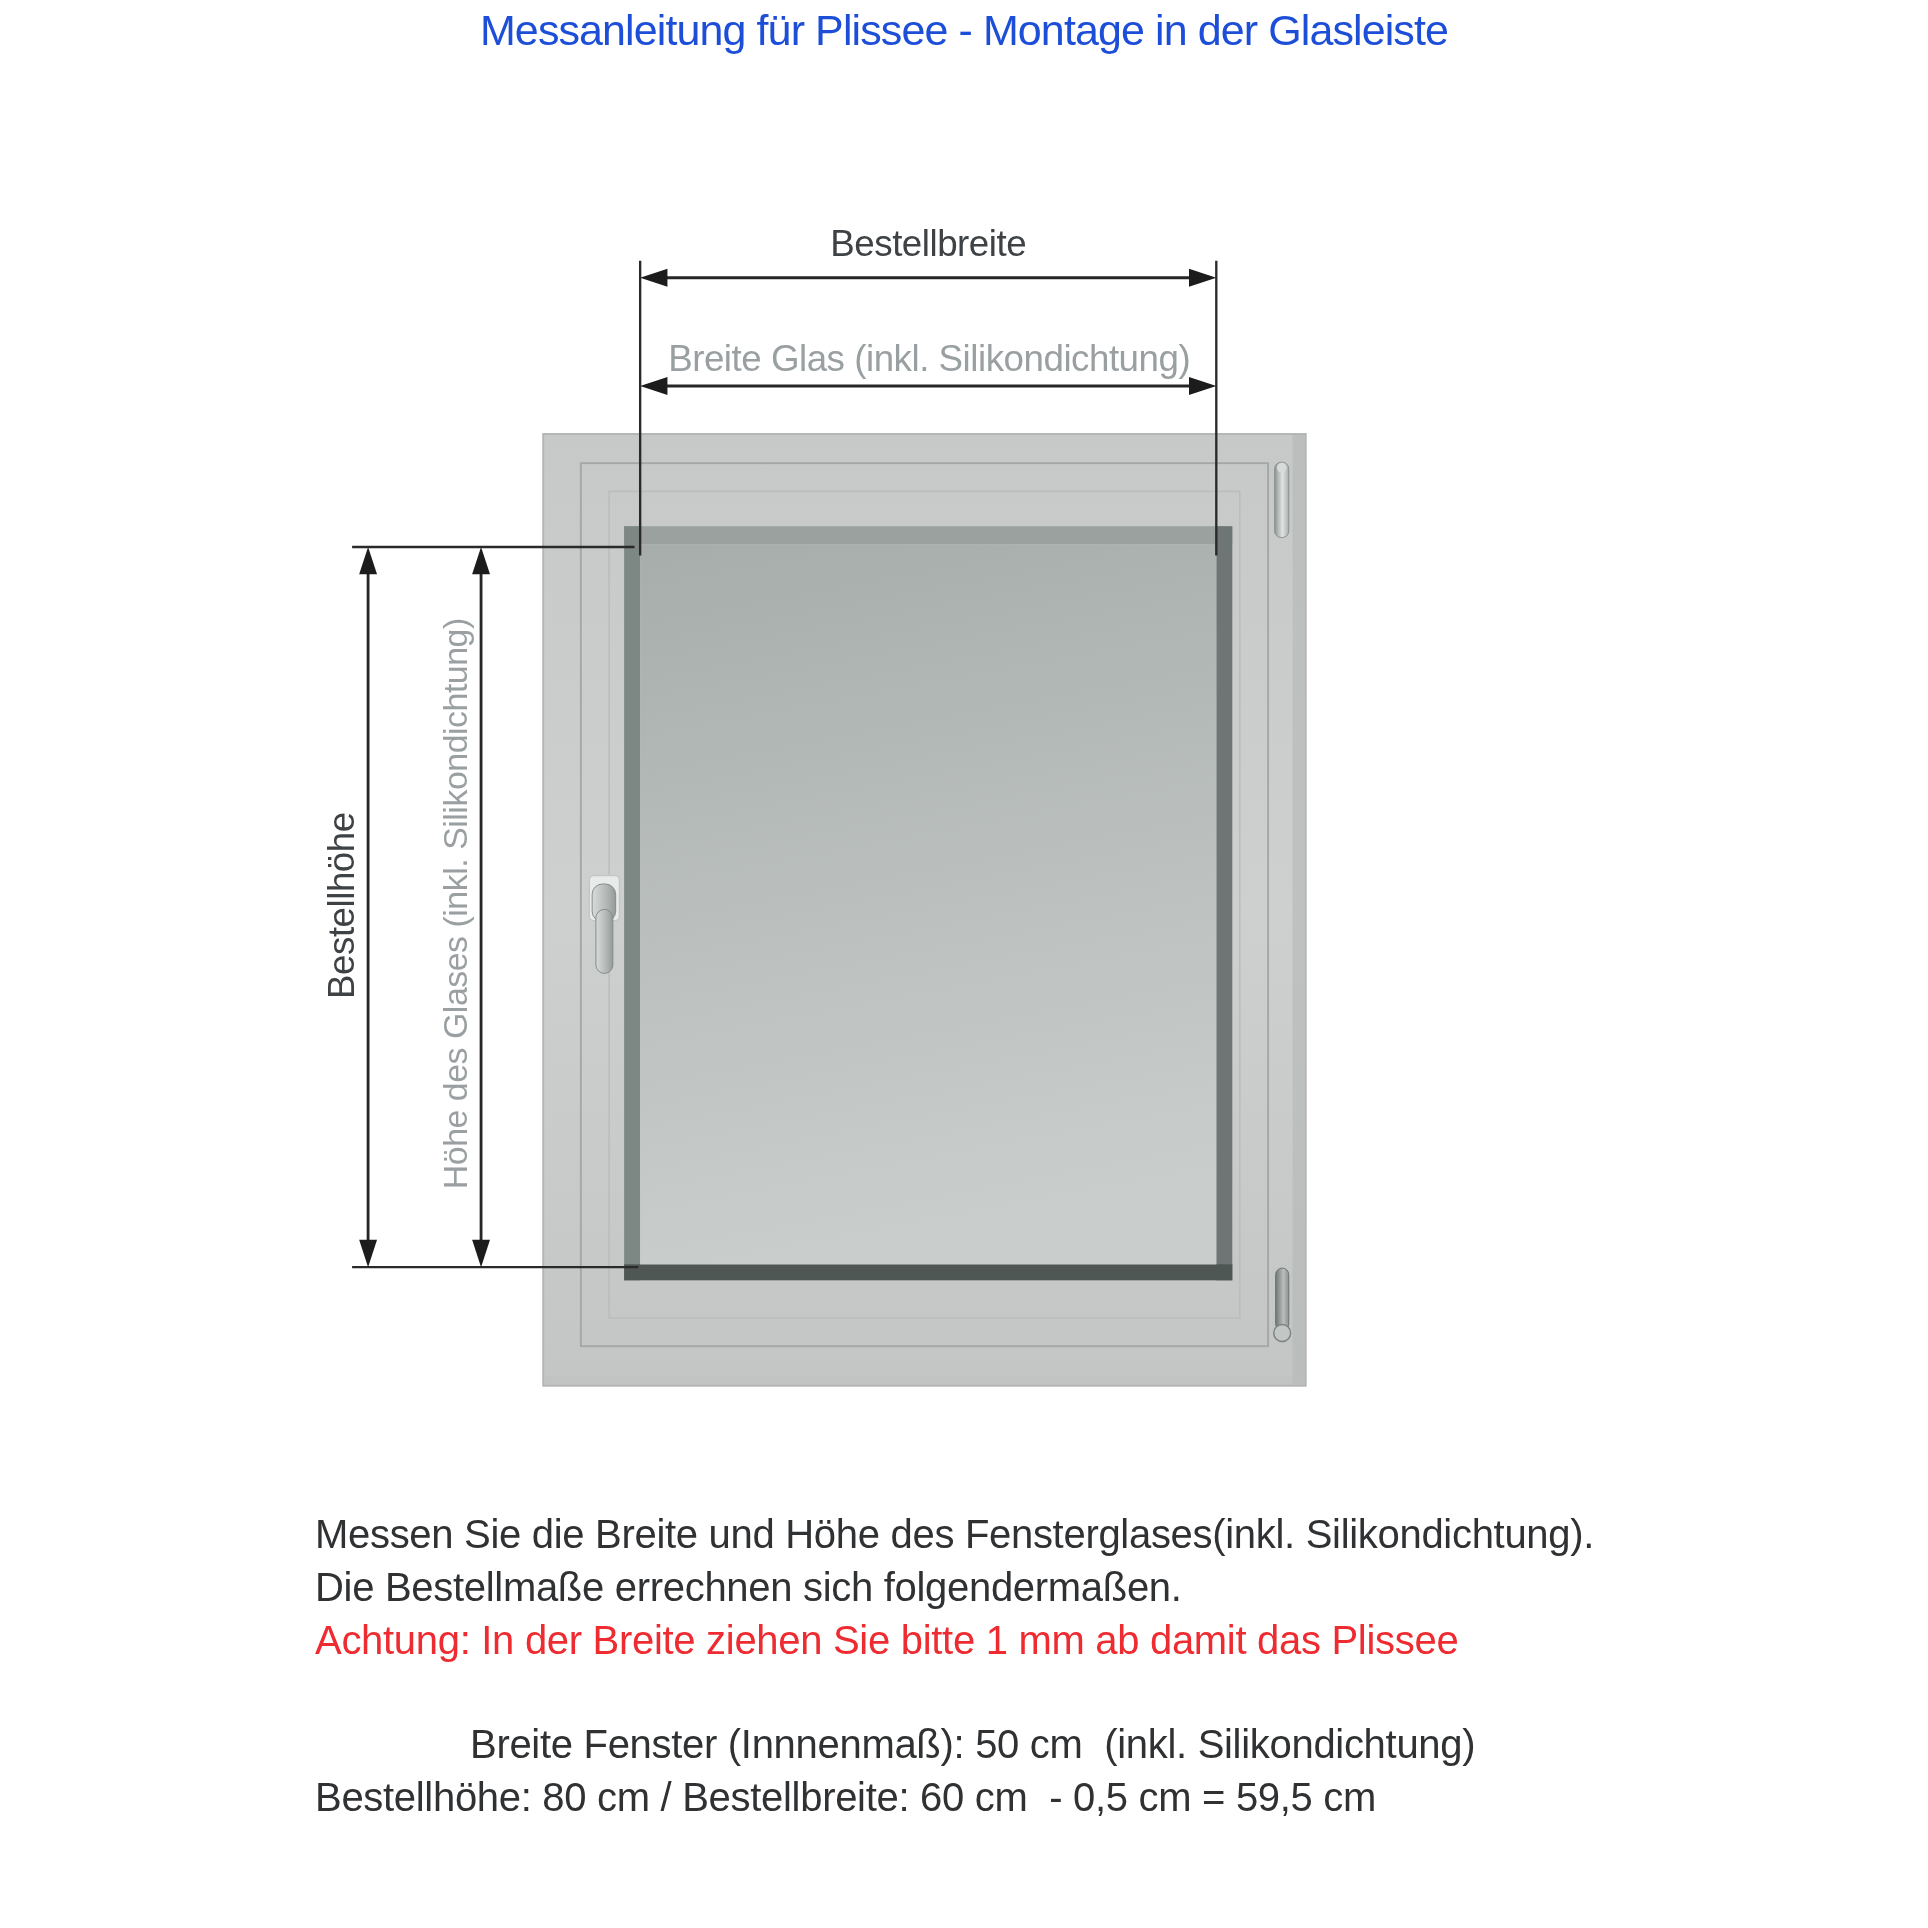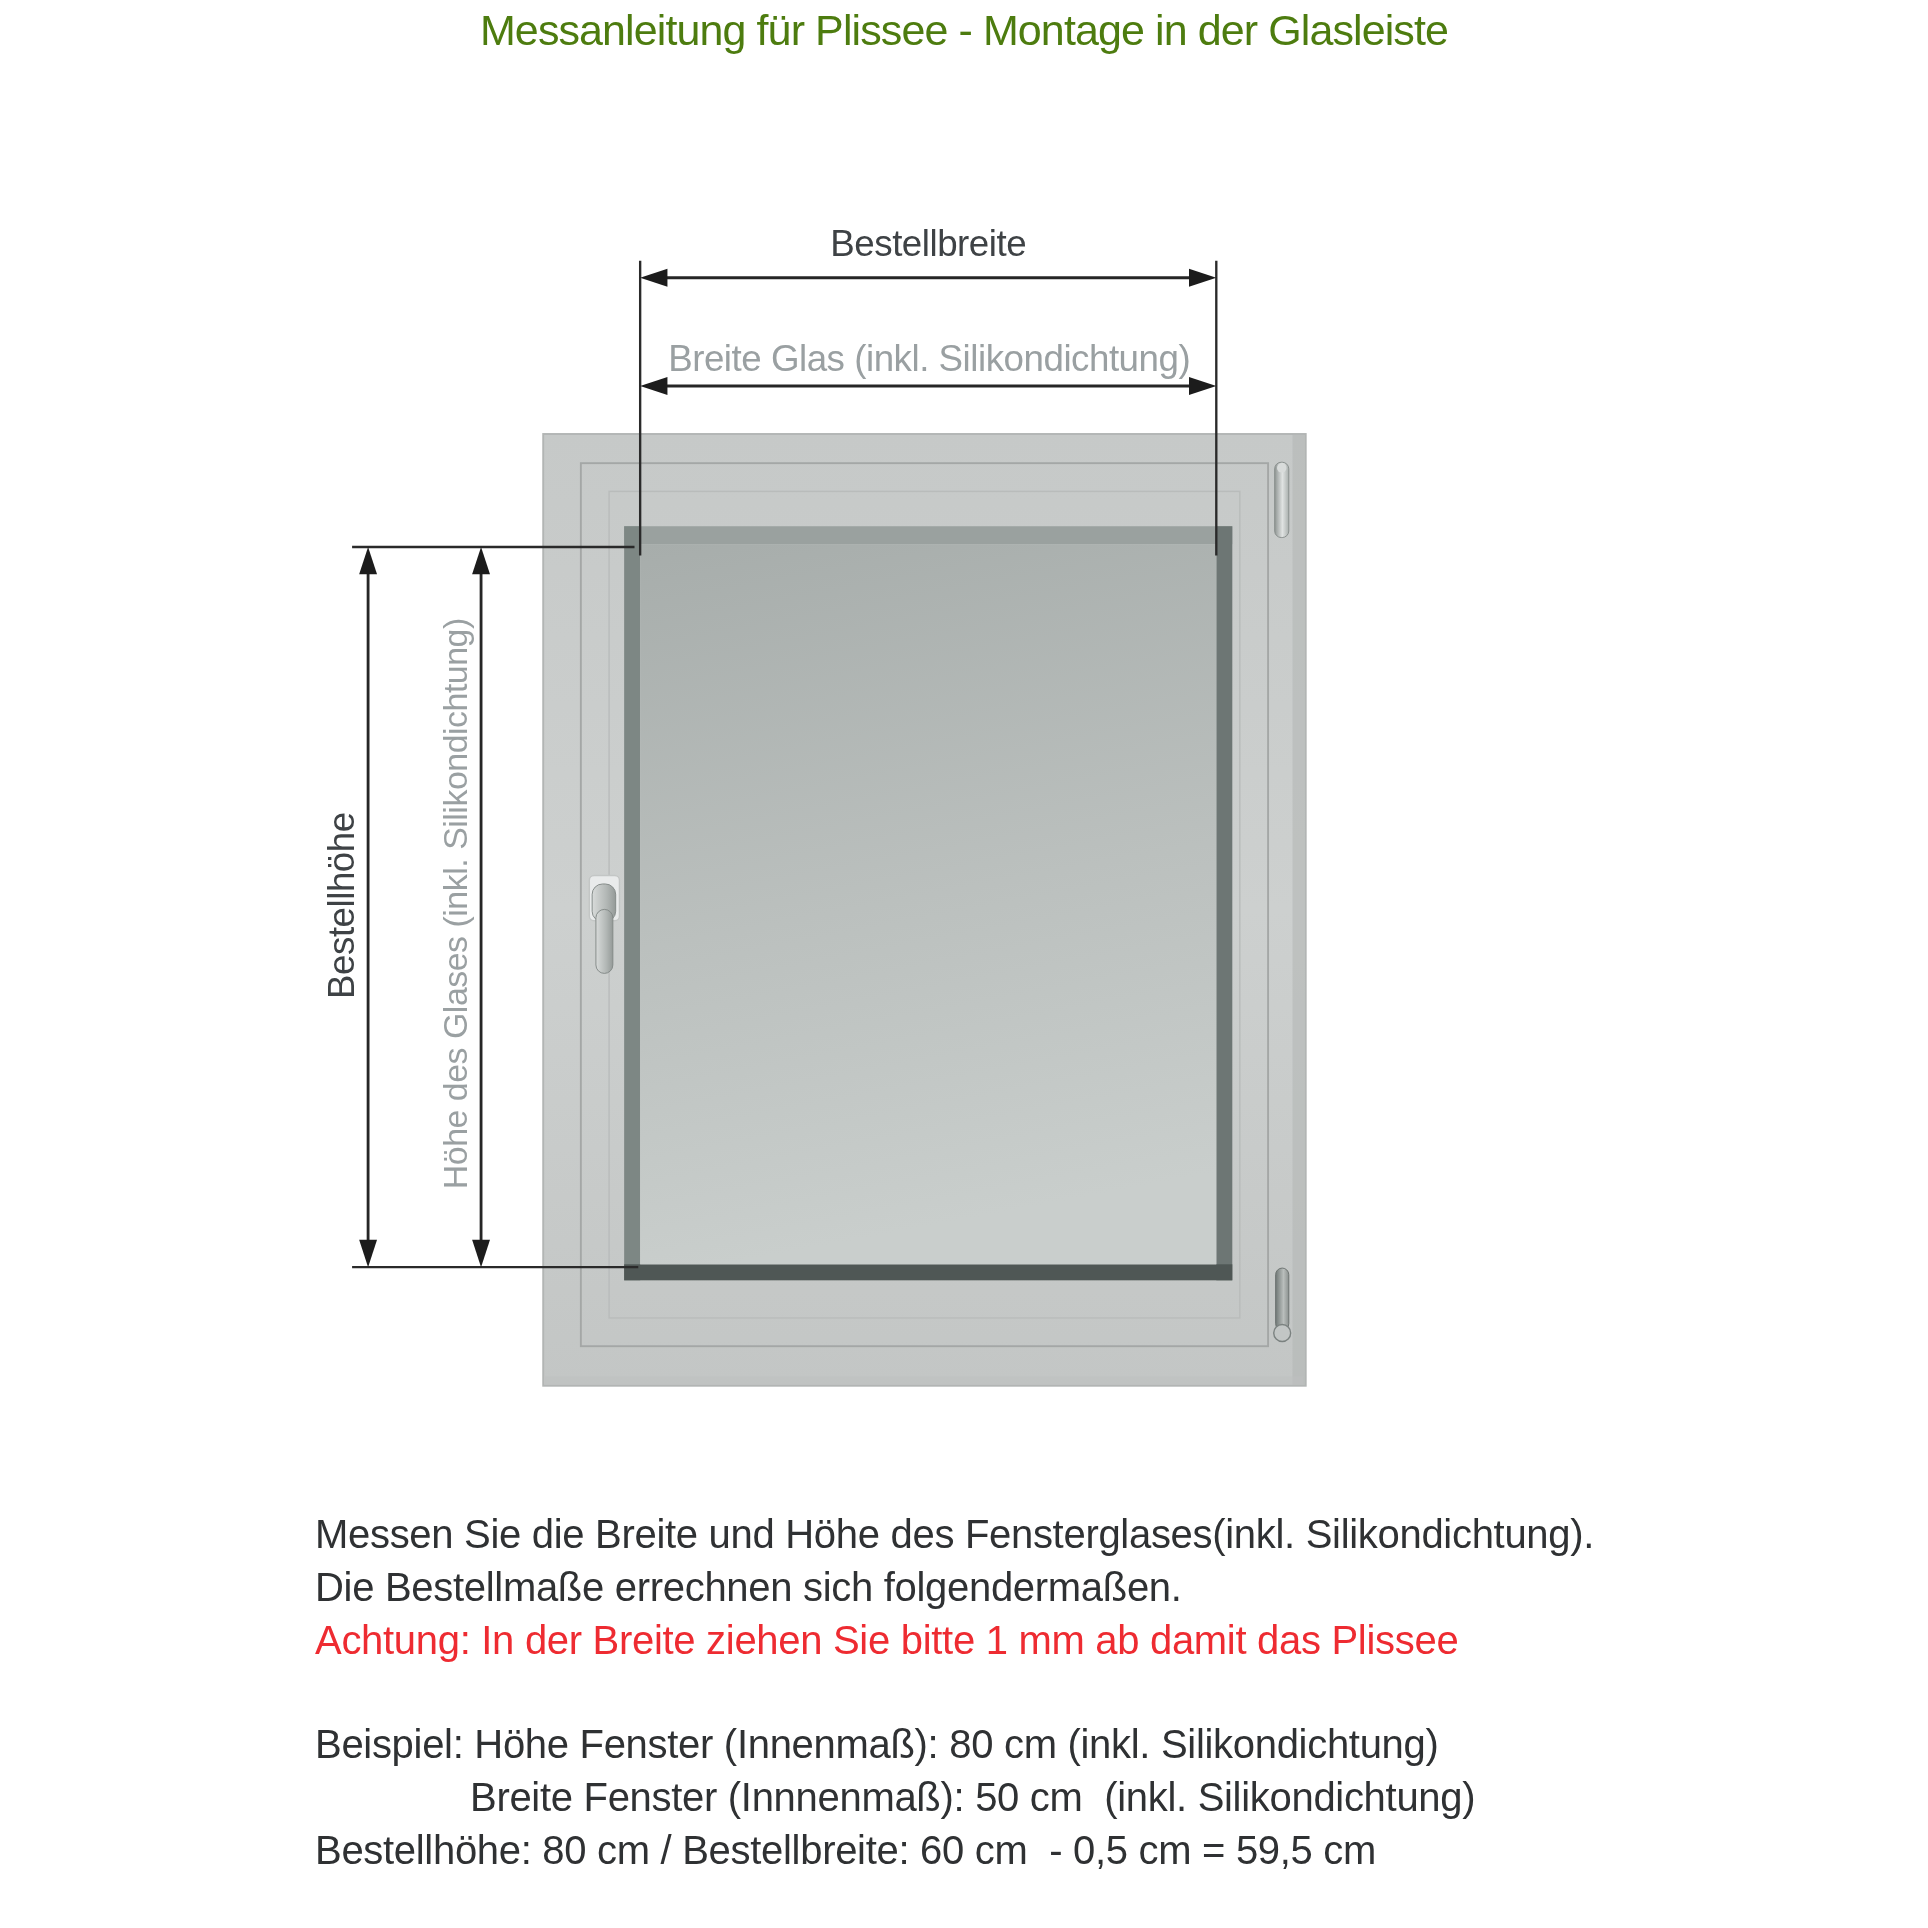--- a/index.html
+++ b/index.html
@@ -8,21 +8,21 @@
     width:1928px;height:1928px;
     background:#ffffff;
     font-family:"Liberation Sans", sans-serif;
     overflow:hidden;
   }
   .title{
     position:absolute;top:5.6px;left:0;width:100%;
     text-align:center;
     font-size:43px;line-height:49px;
     letter-spacing:-0.9px;
-    color:#4d7c0f;
+    color:#1d4ed8;
   }
   svg.diagram{position:absolute;left:0;top:0;width:1928px;height:1928px;}
   svg text{font-family:"Liberation Sans", sans-serif;}
   .dim-label{font-size:39px;letter-spacing:-0.5px;}
   .dim-label.primary{fill:#3e4245;}
   .dim-label.secondary{fill:#9aa0a2;}
   .dim-label.small{font-size:36px;}
   .textblock{
     position:absolute;left:315px;top:1508px;width:1412px;
     font-size:40px;line-height:53px;
@@ -128,19 +128,18 @@
     <text x="987" y="394" text-anchor="middle" class="dim-label secondary" font-size="38">Breite Glas (inkl. Silikondichtung)</text>
     <text transform="translate(376 962) rotate(-90)" text-anchor="middle" class="dim-label primary">Bestellhöhe</text>
     <text transform="translate(496 960) rotate(-90)" text-anchor="middle" class="dim-label secondary small">Höhe des Glases (inkl. Silikondichtung)</text>
   </svg>
 
   <div class="textblock">
     <div>Messen Sie die Breite und Höhe des Fensterglases(inkl. Silikondichtung).</div>
     <div>Die Bestellmaße errechnen sich folgendermaßen.</div>
     <div class="red">Achtung: In der Breite ziehen Sie bitte 1 mm ab damit das Plissee</div>
     <div class="spacer"></div>
-    <div class="pre">Beispiel: Höhe Fenster (Innenmaß): 80 cm (inkl. Silikondichtung)</div>
     <div class="pre indent">Breite Fenster (Innnenmaß): 50 cm  (inkl. Silikondichtung)</div>
     <div class="pre">Bestellhöhe: 80 cm / Bestellbreite: 60 cm  - 0,5 cm = 59,5 cm</div>
   </div>
 
 </div>
 
 
 </body></html>

